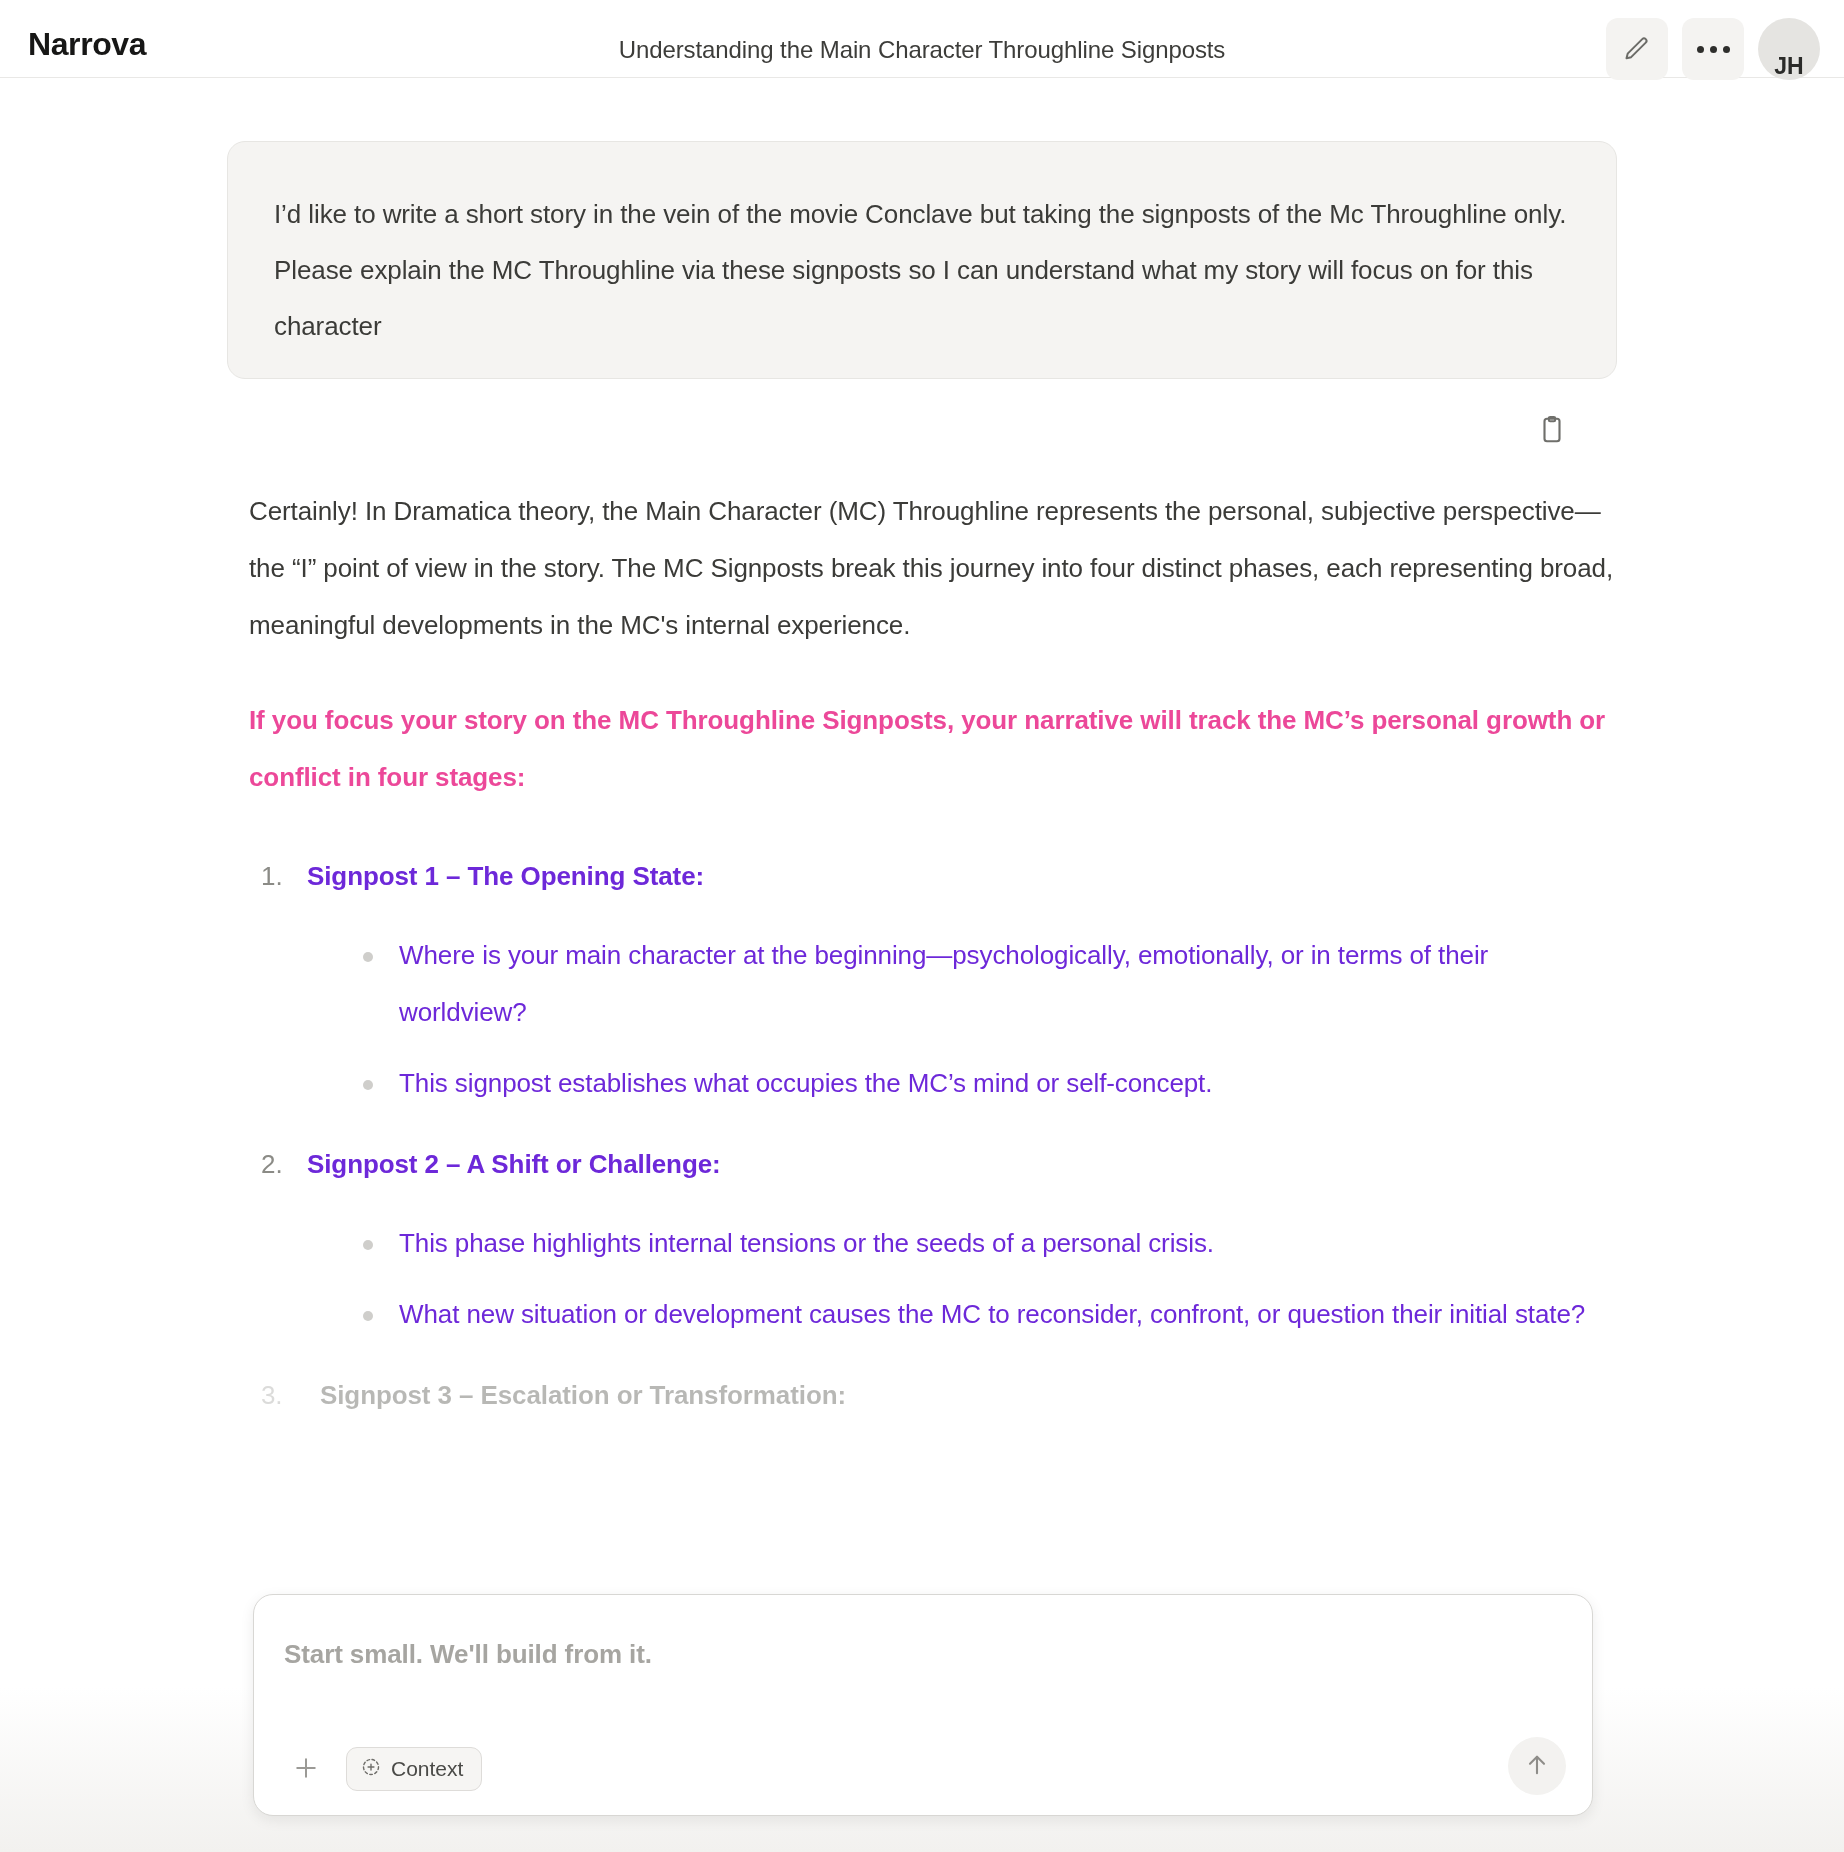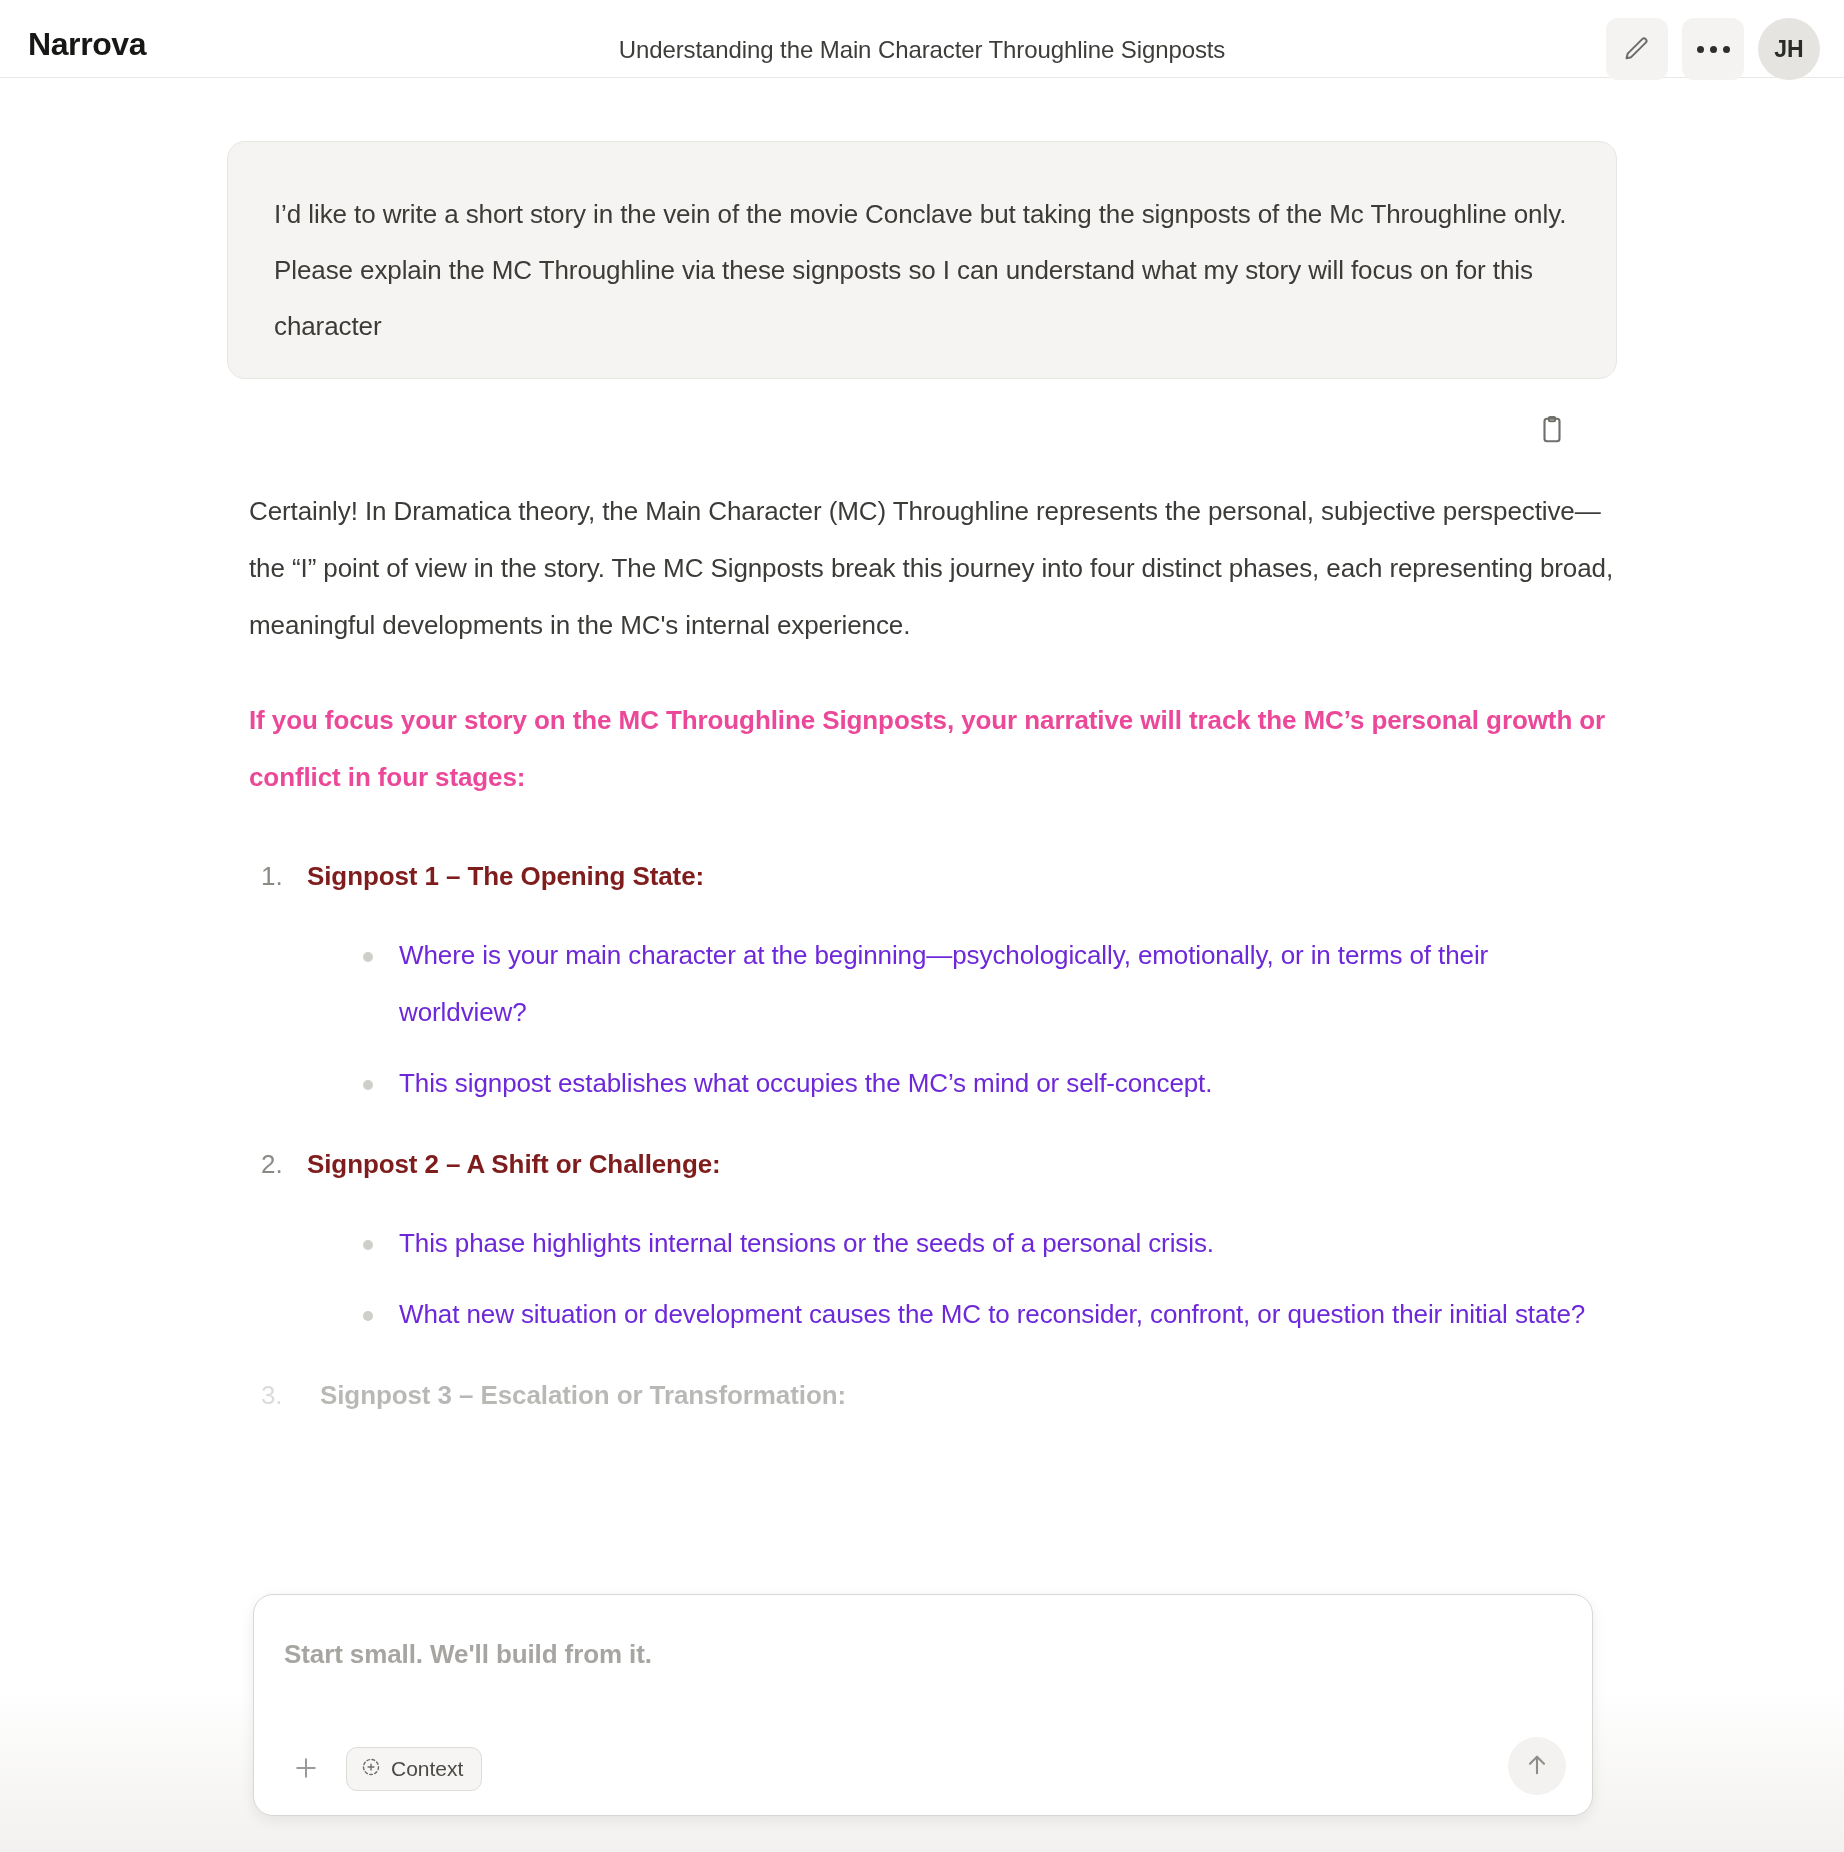--- a/index.html
+++ b/index.html
@@ -80,21 +80,21 @@
     background: #2e2e2c;
     display: block;
   }
 
   .avatar {
     width: 62px;
     height: 62px;
     border-radius: 50%;
     background: #e5e4e1;
     display: flex;
-    align-items: center;
+    align-items: flex-end;
     justify-content: center;
     font-size: 23px;
     font-weight: 600;
     color: #2b2b29;
     cursor: pointer;
   }
 
   
   .conversation {
     position: absolute;
@@ -172,21 +172,21 @@
     content: counter(sp) ".";
     position: absolute;
     left: 12px;
     top: 0;
     color: #8b8b86;
     font-size: 26px;
     line-height: 57px;
   }
   .sp-title {
     font-weight: 700;
-    color: #7f1d1d;
+    color: #6d28d9;
     font-size: 26px;
     line-height: 57px;
     display: block;
   }
 
   ul.sub {
     list-style: none;
     margin: 22px 0 0 0;
     padding: 0 0 0 56px;
   }

